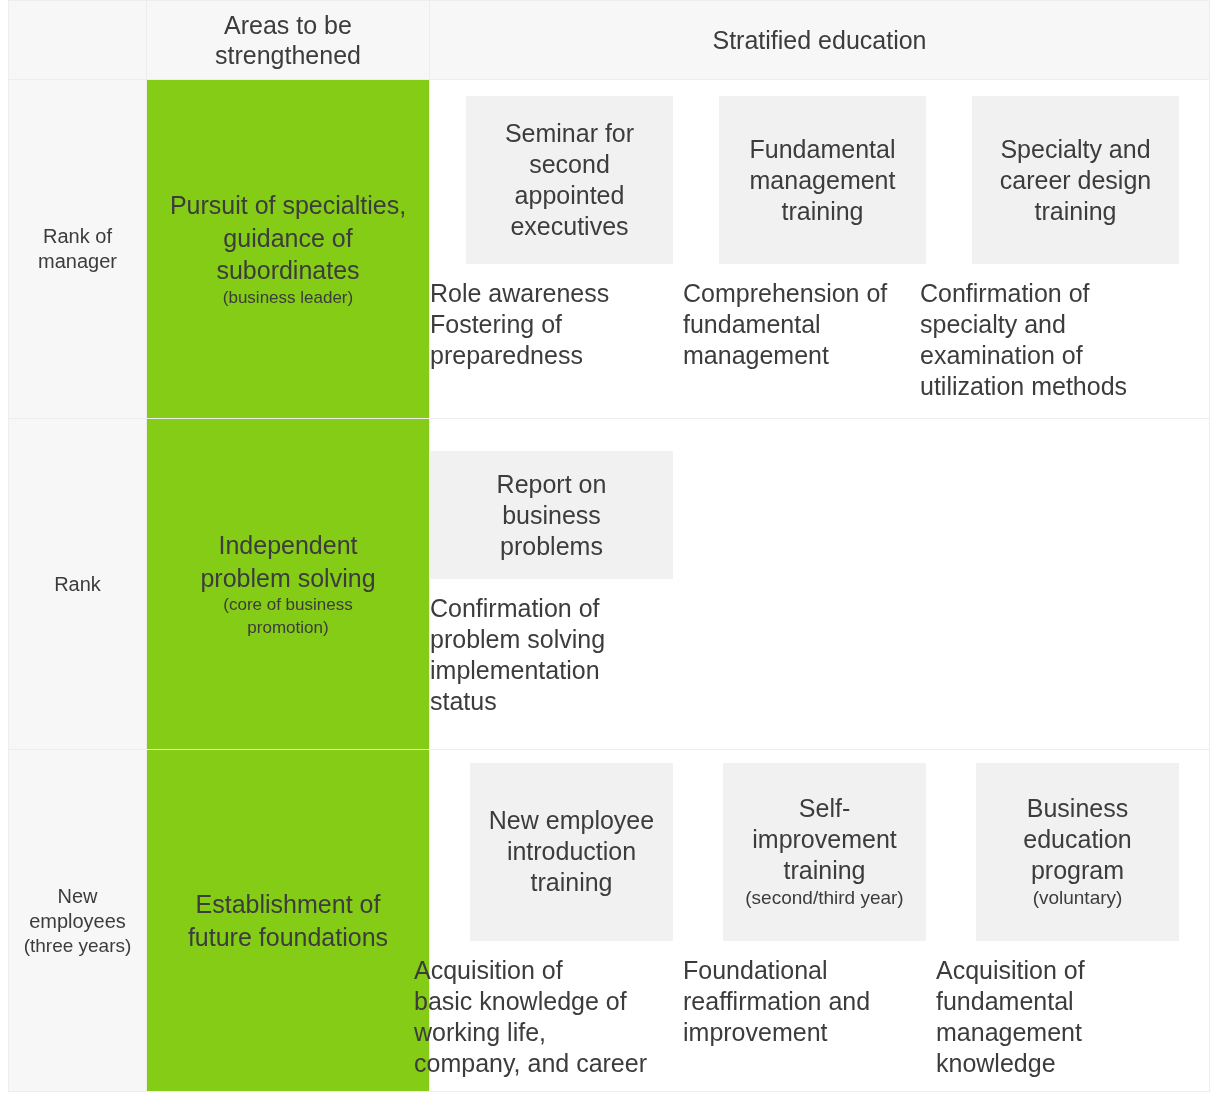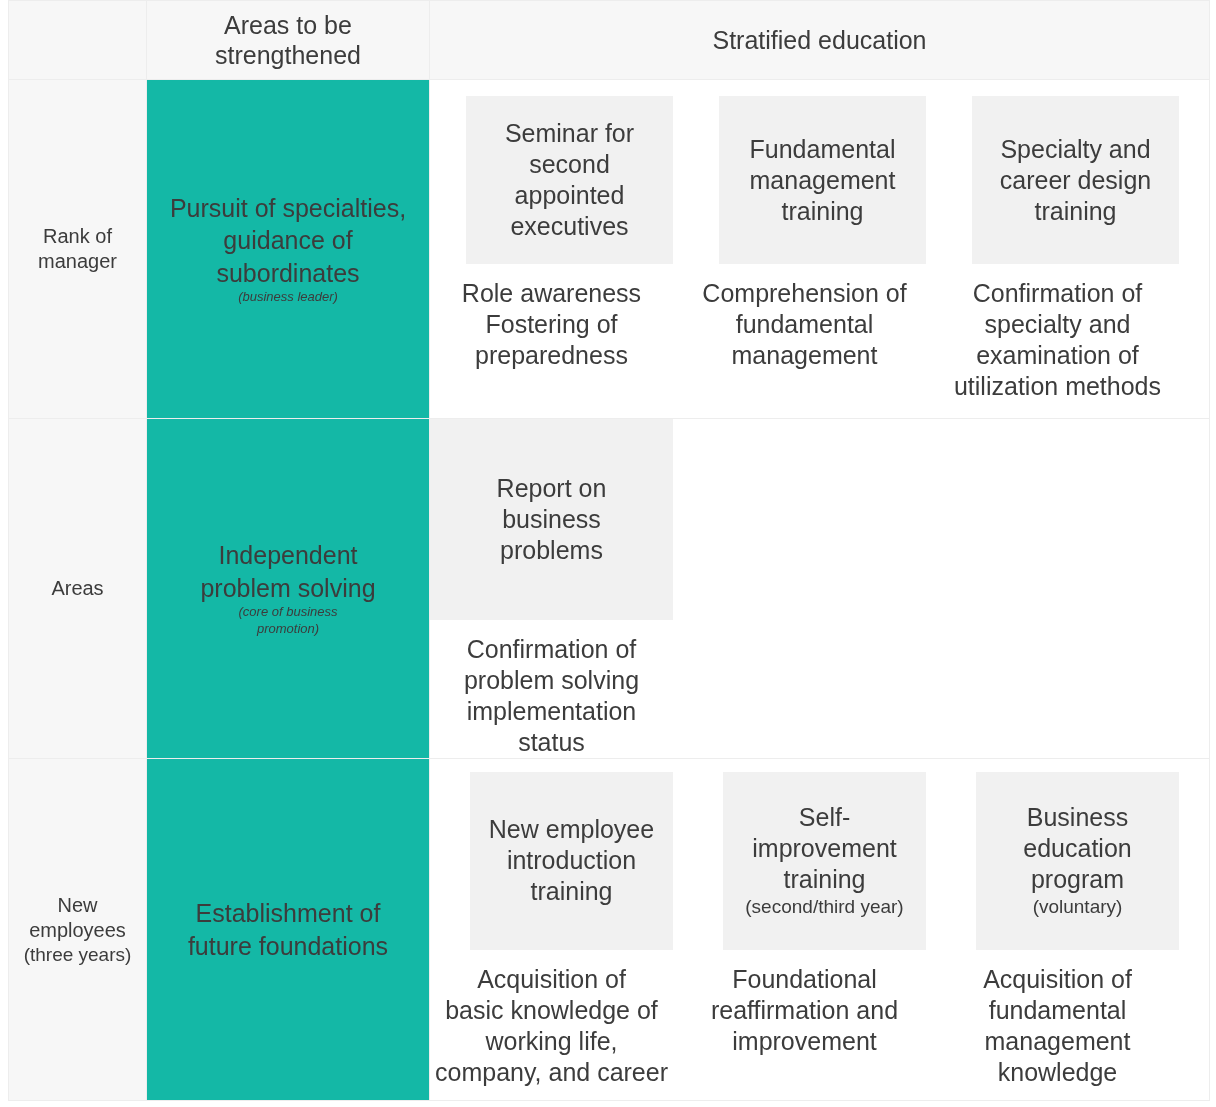--- a/index.html
+++ b/index.html
@@ -68,35 +68,34 @@
   }
   .rank-sub {
     font-size: 19px;
     line-height: 1.25;
     color: #3c3c3c;
     padding: 0 4px;
   }
 
   
   td.areas-cell {
-    background: #14b8a6;
+    background: #84cc16;
     text-align: center;
   }
   .areas-main {
     font-size: 25px;
     line-height: 1.3;
     color: #3c3c3c;
     padding: 0 14px;
   }
   .areas-sub {
-    font-size: 13px;
+    font-size: 17px;
     line-height: 1.3;
     color: #3c3c3c;
     padding: 0 14px;
-    font-style: italic;
   }
 
   
   td.strat-cell {
     background: #ffffff;
     padding: 12px 8px 10px 8px;
     vertical-align: top;
   }
   .card-row {
     display: flex;
@@ -130,31 +129,31 @@
     line-height: 1.24;
     color: #3c3c3c;
   }
   .card-title .t-sub {
     font-size: 19px;
     line-height: 1.24;
     color: #3c3c3c;
   }
 
   .card-desc {
-    text-align: center;
+    text-align: left;
     font-size: 25px;
     line-height: 1.24;
     color: #3c3c3c;
     padding: 14px 0 0 0;
   }
   .card-desc .d-line { display: block; }
 
   
   .row-manager .card-title { height: 168px; margin-left: 36px; }
-  .row-core .card-title    { height: 201px; }
+  .row-core .card-title    { height: 128px; }
   .row-new .card-title     { height: 178px; margin-left: 40px; }
 
   
   .card-desc.wide { margin: 0 -16px; }
 
   
   tr.row-manager td { height: 338px; }
   tr.row-core td    { height: 330px; }
   tr.row-new td     { height: 341px; }
 </style>
@@ -236,21 +235,21 @@
             </div>
           </div>
 
         </div>
       </td>
     </tr>
 
     <tr class="row-core">
       <td class="rank-cell">
         <div class="rank-main">
-          <span class="d-line">Areas</span>
+          <span class="d-line">Rank</span>
         </div>
       </td>
       <td class="areas-cell">
         <div class="areas-main">
           <span class="d-line">Independent</span><br>
           <span class="d-line">problem solving</span>
         </div>
         <div class="areas-sub">
           <span class="d-line">(core of business</span><br>
           <span class="d-line">promotion)</span>

